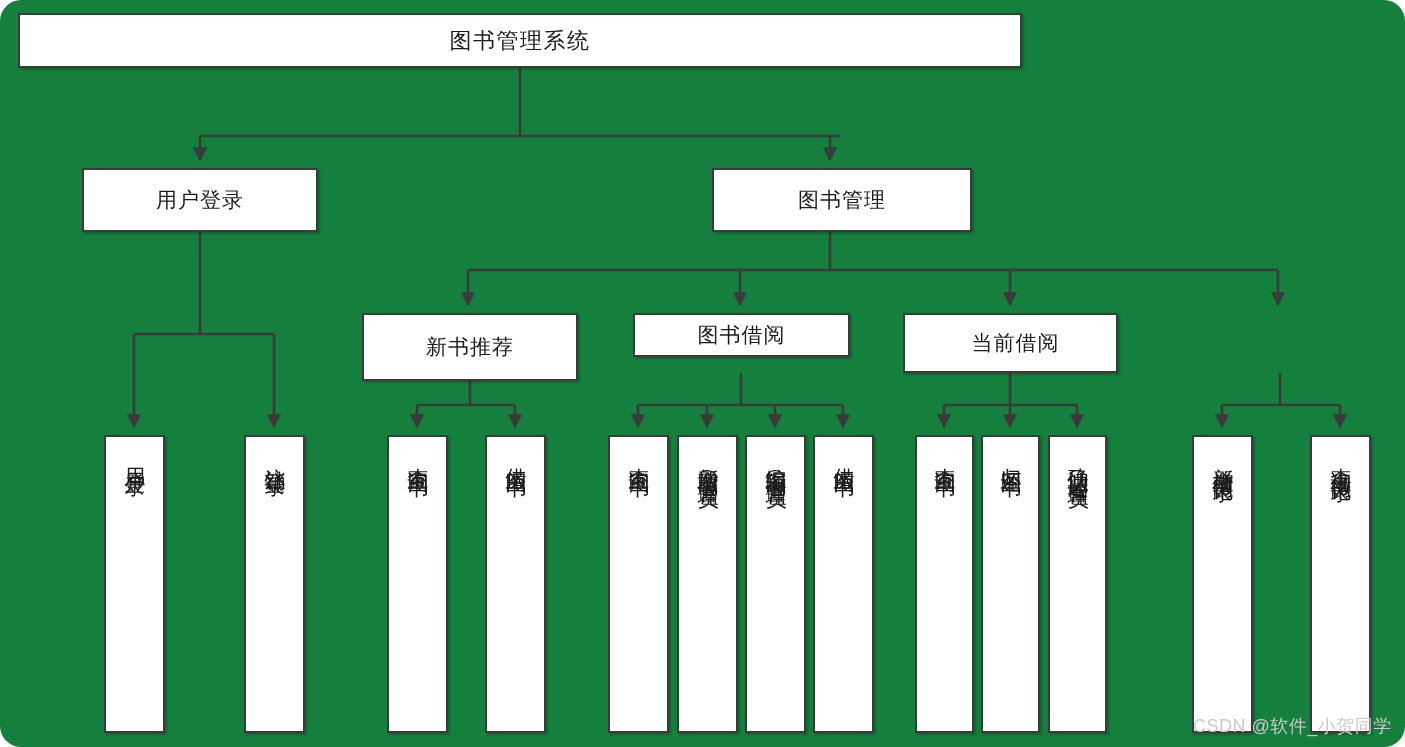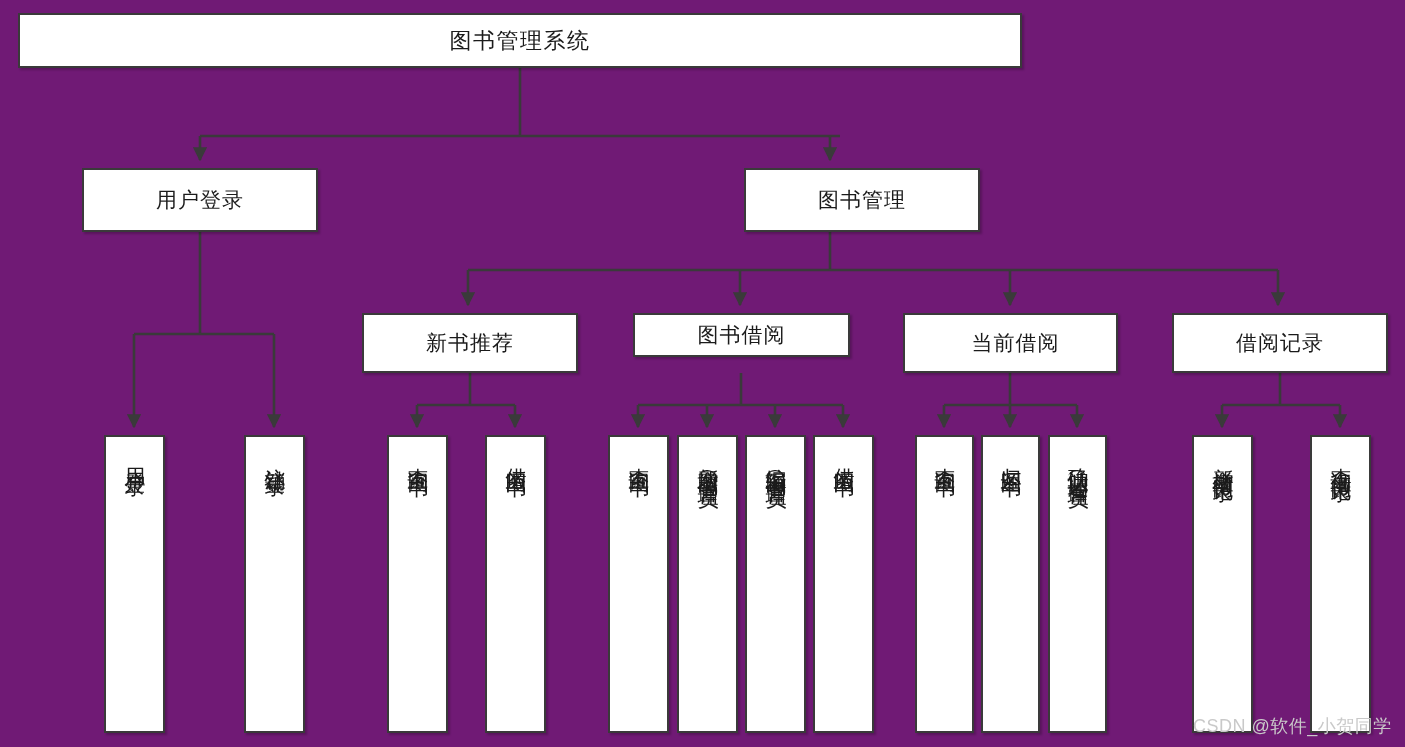--- a/index.html
+++ b/index.html
@@ -72,21 +72,21 @@
     font-size: 18px;
     letter-spacing: 0.5px;
     white-space: nowrap;
     z-index: 5;
     user-select: none;
   }
 </style>
 </head>
 <body>
 
-<div id="canvas" style="background: #701a75;">
+<div id="canvas" style="background: #15803d; border-radius: 21px;">
 
   <svg id="edges" viewBox="0 0 1405 747" width="1405" height="747" xmlns="http://www.w3.org/2000/svg">
     <defs>
       <marker id="arrow" viewBox="0 0 10 10" refX="9" refY="5" markerWidth="5.5" markerHeight="5.5" orient="auto-start-reverse">
         <path d="M 0 0 L 10 5 L 0 10 z" fill="#3a3a3a"></path>
       </marker>
     </defs>
     <g fill="none" stroke="#3a3a3a" stroke-width="2.6">
 
       <path d="M 520 68 L 520 136"></path>
@@ -131,35 +131,32 @@
     </g>
   </svg>
 
   <div class="node root horiz" style="left: 18px; top: 13px; width: 1004px; height: 55px; border-color: rgb(58, 58, 58); background: rgb(255, 255, 255); color: rgb(27, 27, 27);">
     <span class="label">图书管理系统</span>
   </div>
 
   <div class="node horiz" style="left: 82px; top: 168px; width: 236px; height: 64px; border-color: rgb(58, 58, 58); background: rgb(255, 255, 255); color: rgb(27, 27, 27);">
     <span class="label">用户登录</span>
   </div>
-  <div class="node horiz" style="left: 712px; top: 168px; width: 236px; height: 64px; border-color: rgb(58, 58, 58); background: rgb(255, 255, 255); color: rgb(27, 27, 27); margin-left: 32px;">
+  <div class="node horiz" style="left: 712px; top: 168px; width: 260px; height: 64px; border-color: rgb(58, 58, 58); background: rgb(255, 255, 255); color: rgb(27, 27, 27);">
     <span class="label">图书管理</span>
   </div>
 
-  <div class="node horiz" style="left: 362px; top: 313px; width: 216px; height: 60px; border-color: rgb(58, 58, 58); background: rgb(255, 255, 255); color: rgb(27, 27, 27);">
+  <div class="node horiz" style="left: 362px; top: 313px; width: 216px; height: 68px; border-color: rgb(58, 58, 58); background: rgb(255, 255, 255); color: rgb(27, 27, 27);">
     <span class="label">新书推荐</span>
   </div>
   <div class="node horiz" style="left: 633px; top: 313px; width: 217px; height: 44px; border-color: rgb(58, 58, 58); background: rgb(255, 255, 255); color: rgb(27, 27, 27);">
     <span class="label">图书借阅</span>
   </div>
   <div class="node horiz" style="left: 903px; top: 313px; width: 215px; height: 60px; border-color: rgb(58, 58, 58); background: rgb(255, 255, 255); color: rgb(27, 27, 27); padding-left: 10px;">
     <span class="label">当前借阅</span>
-  </div>
-  <div class="node horiz" style="left: 1172px; top: 313px; width: 216px; height: 60px; border-color: rgb(58, 58, 58); background: rgb(255, 255, 255); color: rgb(27, 27, 27);">
-    <span class="label">借阅记录</span>
   </div>
 
   <div class="node vert" style="left: 104px; top: 435px; width: 61px; height: 298px; border-color: rgb(58, 58, 58); background: rgb(255, 255, 255); color: rgb(27, 27, 27);">
     <span class="label">用户登录</span>
   </div>
   <div class="node vert" style="left: 244px; top: 435px; width: 61px; height: 298px; border-color: rgb(58, 58, 58); background: rgb(255, 255, 255); color: rgb(27, 27, 27);">
     <span class="label">注销登录</span>
   </div>
   <div class="node vert" style="left: 387px; top: 435px; width: 61px; height: 298px; border-color: rgb(58, 58, 58); background: rgb(255, 255, 255); color: rgb(27, 27, 27);">
     <span class="label">查询图书</span>

